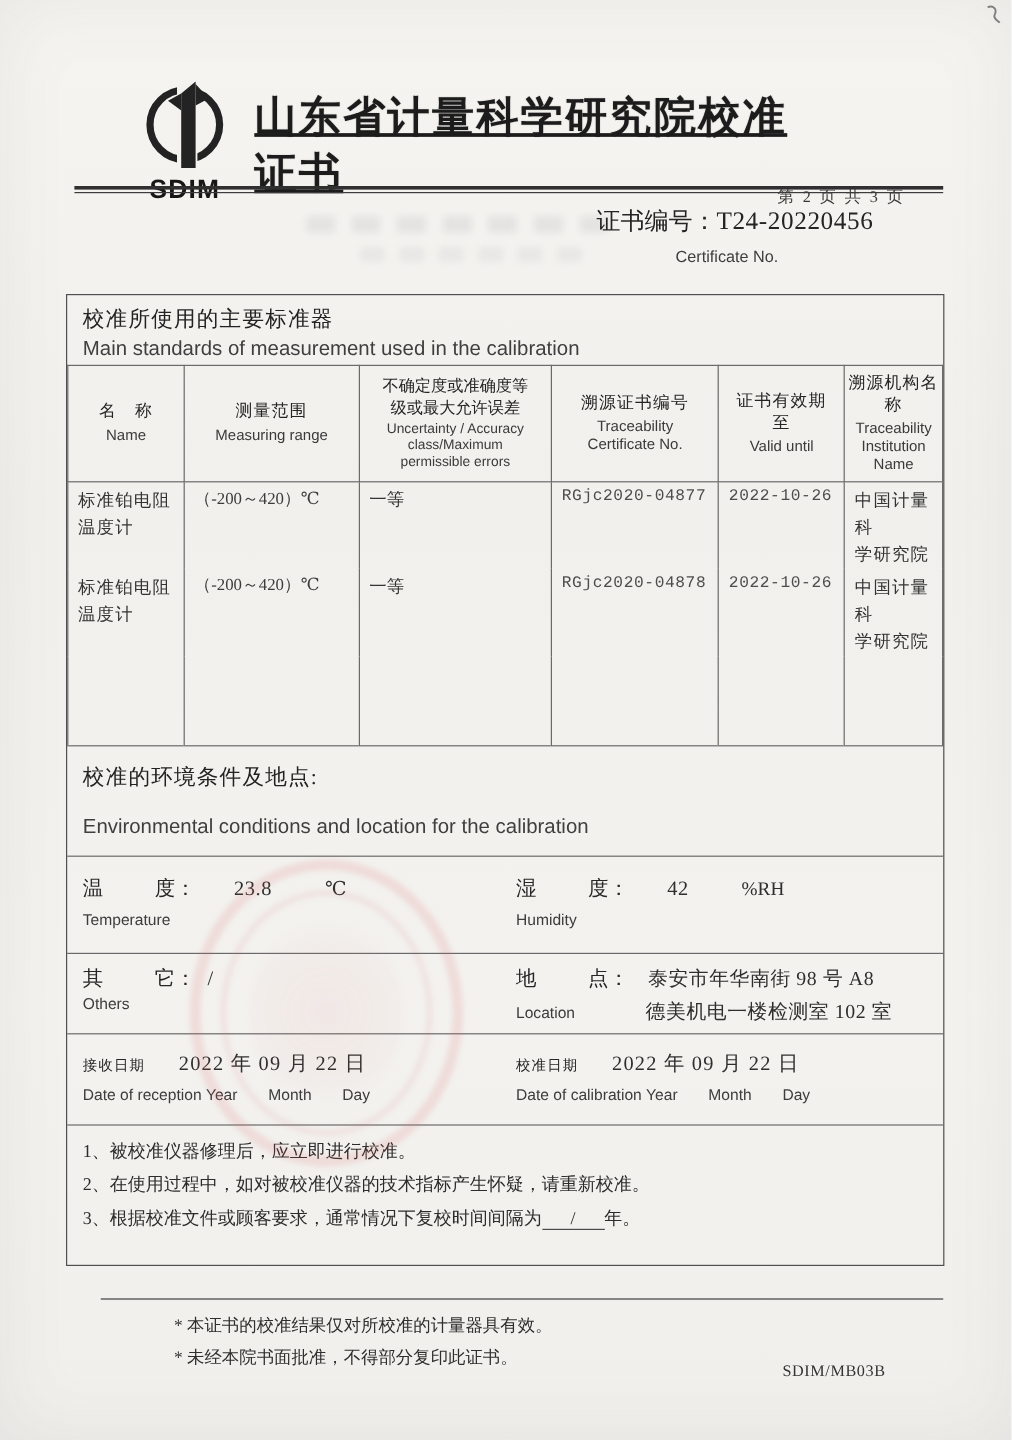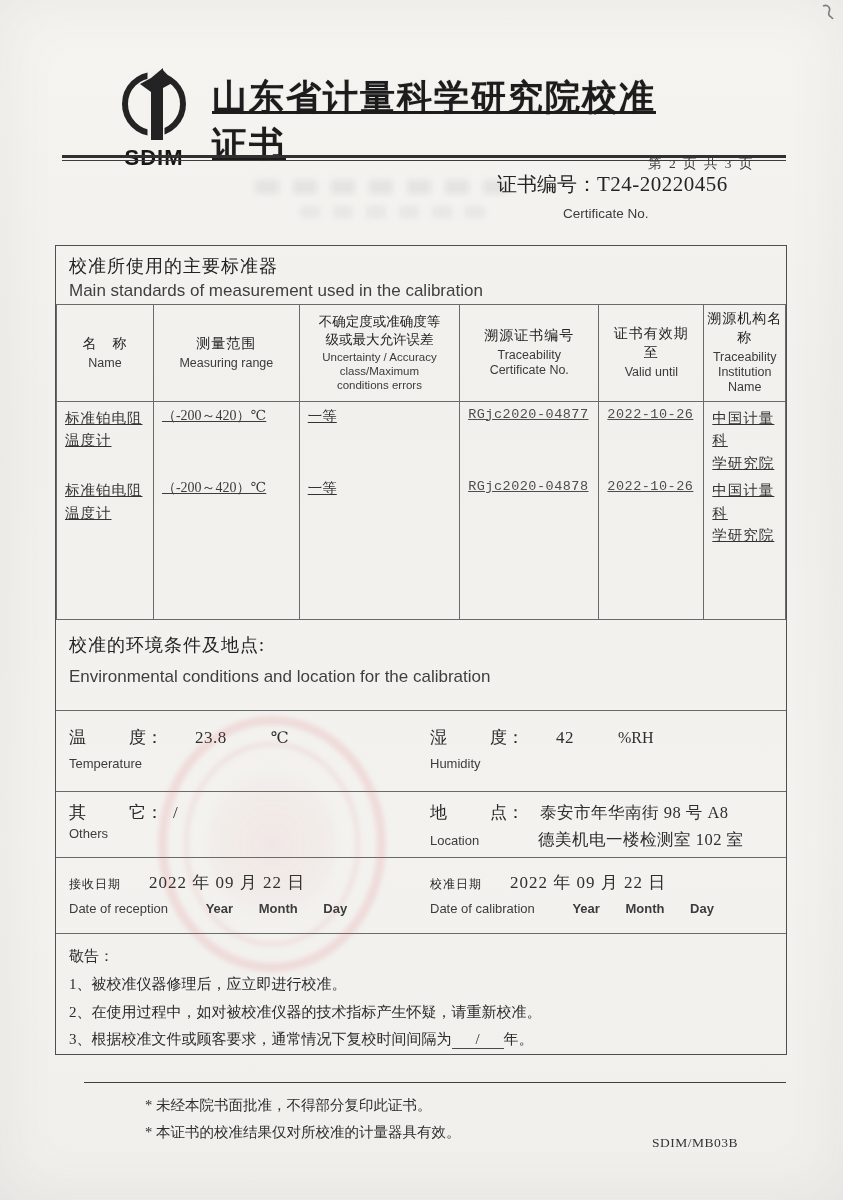--- a/index.html
+++ b/index.html
@@ -50,56 +50,56 @@
     position:absolute; left:55px; top:245px; width:732px; height:810px;
     border:1.5px solid #4f4f4f; display:flex; flex-direction:column;
   }
   .sec-title1 { height:58px; padding:8px 0 0 13px; }
   .sec-title-cn { font-size:18px; letter-spacing:1px; color:#222; }
   .sec-title-en { font-size:17px; color:#3f3f3f; margin-top:3px; }
 
   table.std { width:100%; height:318px; border-collapse:collapse; table-layout:fixed; border-bottom:1px solid #6a6a6a; }
   table.std th, table.std td { border:1px solid #6a6a6a; white-space:pre-line; }
   table.std th { height:97px; vertical-align:middle; text-align:center; font-weight:normal; padding:2px; }
-  table.std td { border-top:none; border-bottom:none; vertical-align:top; text-align:left; padding:5px 4px 0 8px;text-decoration:underline; }
+  table.std td { border-top:none; border-bottom:none; vertical-align:top; text-align:left; padding:5px 4px 0 8px; }
   .th-cn { font-size:14px; color:#242424; line-height:1.35; letter-spacing:1px; }
   .th-en { font-size:12.5px; color:#3a3a3a; line-height:1.2; margin-top:2px; }
   .th-small .th-cn { font-size:13.5px; letter-spacing:0; }
   .th-small .th-en { font-size:11.5px; }
   td.c-name, td.c-inst { font-size:14.5px; line-height:1.55; letter-spacing:1px; color:#333; }
   td.c-range { font-size:14px; color:#3c3c3c; }
   td.c-acc { font-size:14.5px; color:#333; }
   td.c-cert, td.c-valid { font-size:13.5px; color:#4d4d4d; letter-spacing:0.5px;
     font-family:"Liberation Mono","DejaVu Sans Mono",monospace; }
   tr.std-row { height:50px; }
 
   .divider-bottom { border-bottom:1px solid #6a6a6a; }
   .sec-env-title { height:92px; padding:13px 0 0 13px; }
-  .sec-env-title .sec-title-en { margin-top:10px; }
+  .sec-env-title .sec-title-en { margin-top:20px; }
 
   .split { display:flex; }
   .half-l { width:374px; padding-left:13px; }
   .half-r { flex:1; }
   .row-temp { height:81px; padding-top:15px; }
   .row-others { height:67px; padding-top:9px; }
   .row-dates { height:76px; padding-top:13px; }
 
   .spread { display:inline-flex; width:94px; justify-content:space-between; font-size:17px; color:#262626; }
   .env-val { font-size:17px; margin-left:28px; letter-spacing:0.5px; }
   .env-unit { font-size:16px; margin-left:40px; }
   .env-en { font-size:13px; color:#3c3c3c; margin-top:7px; }
   .loc-line1 { font-size:16.5px; margin-left:12px; letter-spacing:0.5px; }
   .loc-line2-wrap { margin-top:5px; display:flex; align-items:baseline; }
   .loc-en { font-size:13px; color:#3c3c3c; width:108px; }
   .loc-line2 { font-size:16.5px; letter-spacing:0.5px; }
 
   .date-cn { font-size:12px; letter-spacing:1px; color:#262626; }
   .date-val { font-size:17px; margin-left:24px; letter-spacing:1px; }
   .date-en-row { margin-top:7px; font-size:13px; color:#3c3c3c; }
-  .ymd { margin-left:34px; word-spacing:22px;font-weight:bold; }
+  .ymd { word-spacing:22px; }
 
   .sec-notice { flex:1; padding:9px 13px 0 13px; font-size:15px; line-height:1.85; color:#2c2c2c; }
   .notice-blank { display:inline-block; width:52px; text-align:center; border-bottom:1px solid #4a4a4a; line-height:1.1; }
 
   
   .footer-rule { position:absolute; left:84px; top:1082px; width:702px; border-top:1.5px solid #3f3f3f; }
   .footnotes { position:absolute; left:145px; top:1092px; font-size:14.5px; line-height:1.85; color:#2e2e2e; }
   .form-code { position:absolute; left:652px; top:1135px; font-size:13.5px; letter-spacing:0.5px; color:#333; }
 
   
@@ -159,21 +159,21 @@
           <col style="width:14.4%">
           <col style="width:11.2%">
       </colgroup>
       <thead>
         <tr>
           <th><div class="th-cn">名　称</div><div class="th-en sans">Name</div></th>
           <th><div class="th-cn">测量范围</div><div class="th-en sans">Measuring range</div></th>
           <th class="th-small"><div class="th-cn">不确定度或准确度等
 级或最大允许误差</div><div class="th-en sans">Uncertainty / Accuracy
 class/Maximum
-conditions errors</div></th>
+permissible errors</div></th>
           <th><div class="th-cn">溯源证书编号</div><div class="th-en sans">Traceability
 Certificate No.</div></th>
           <th><div class="th-cn">证书有效期
 至</div><div class="th-en sans">Valid until</div></th>
           <th><div class="th-cn">溯源机构名称</div><div class="th-en sans">Traceability
 Institution
 Name</div></th>
         </tr>
       </thead>
       <tbody>
@@ -281,32 +281,31 @@
           <span class="date-val">2022 年 09 月 22 日</span>
         </div>
         <div class="date-en-row sans">
           <span>Date of calibration</span>
           <span class="ymd">Year Month Day</span>
         </div>
       </div>
     </div>
 
     <div class="sec-notice">
-      <div>敬告：</div>
       <div>1、被校准仪器修理后，应立即进行校准。</div>
       <div>2、在使用过程中，如对被校准仪器的技术指标产生怀疑，请重新校准。</div>
       <div>
         <span>3、根据校准文件或顾客要求，通常情况下复校时间间隔为</span><span class="notice-blank">/</span><span>年。</span>
       </div>
     </div>
 
   </div>
 
   <div class="footer-rule"></div>
   <div class="footnotes">
+    <div>* 本证书的校准结果仅对所校准的计量器具有效。</div>
     <div>* 未经本院书面批准，不得部分复印此证书。</div>
-    <div>* 本证书的校准结果仅对所校准的计量器具有效。</div>
   </div>
   <div class="form-code">SDIM/MB03B</div>
 
   <div class="stamp"></div>
 
 </div>
 
 </body></html>

